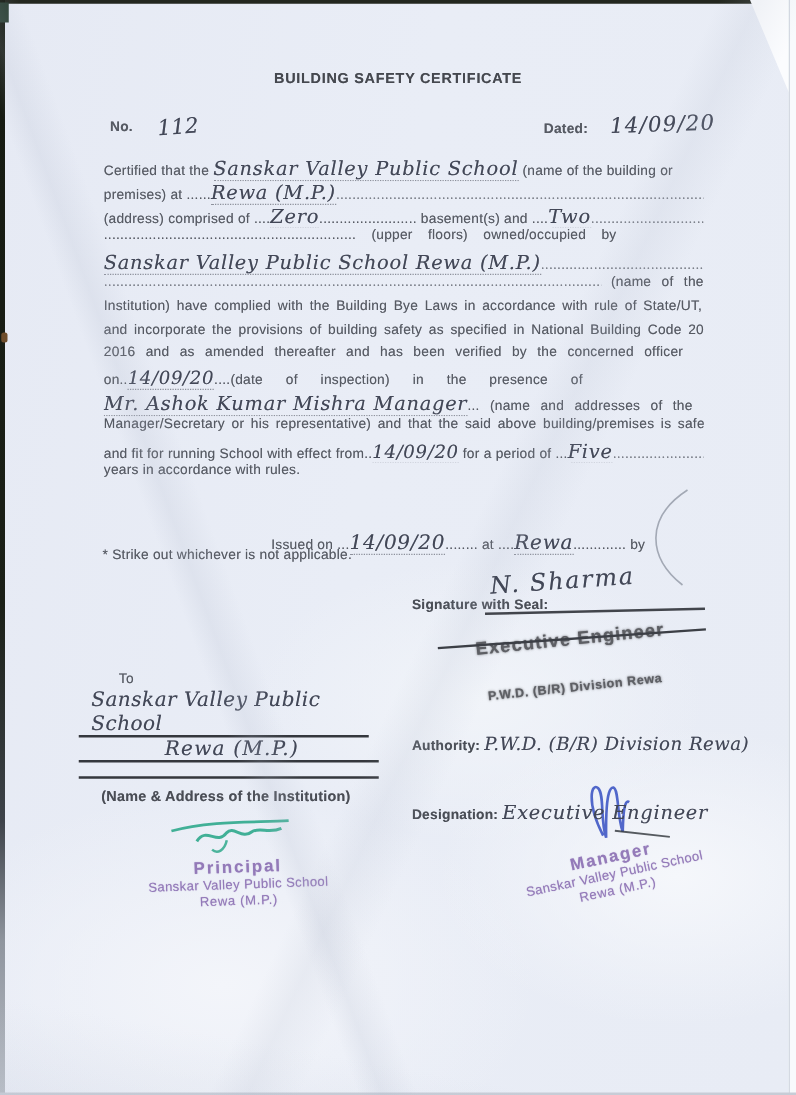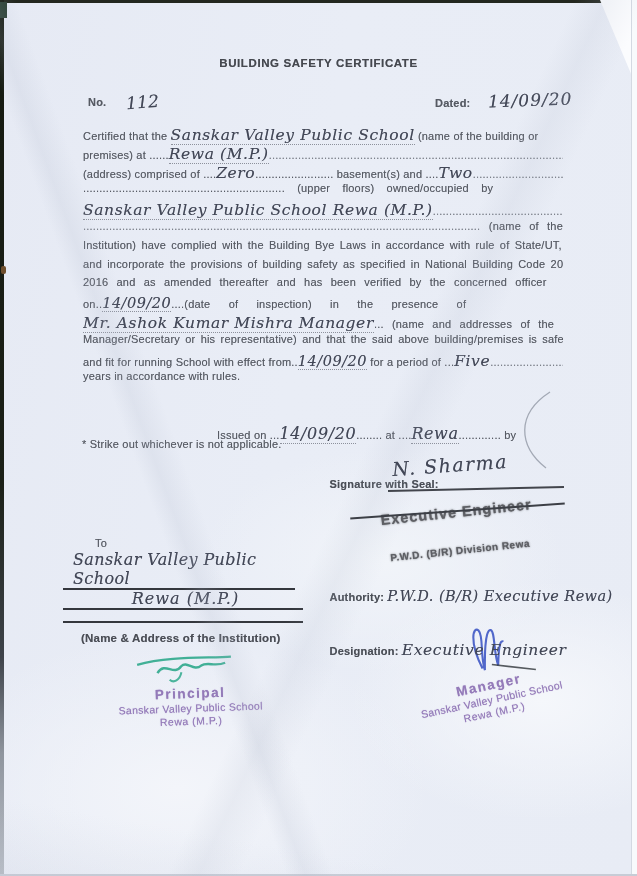--- a/index.html
+++ b/index.html
@@ -186,21 +186,21 @@
       <span class="bold">Signature with Seal:</span>
       <span class="hw hw-sign">N. Sharma</span>
       <div class="sig-underline"></div>
       <div class="seal">
         <div class="s1">Executive Engineer</div>
         <div class="s2">P.W.D. (B/R) Division Rewa</div>
       </div>
       <div class="seal-strike"></div>
     </div>
     <div class="sig-row" style="margin-top:26px;">
-      <span class="bold">Authority: </span><span class="hw hw-auth">P.W.D. (B/R) Executive Rewa)</span>
+      <span class="bold">Authority: </span><span class="hw hw-auth">P.W.D. (B/R) Division Rewa)</span>
     </div>
     <div class="sig-row">
       <span class="bold">Designation: </span><span class="hw hw-desig">Executive Engineer</span>
     </div>
   </div>
 
   <div class="toblock print">
     <div class="to-label">To</div>
     <span class="hw to-hw1">Sanskar Valley Public School</span>
     <div class="rule r1"></div>

